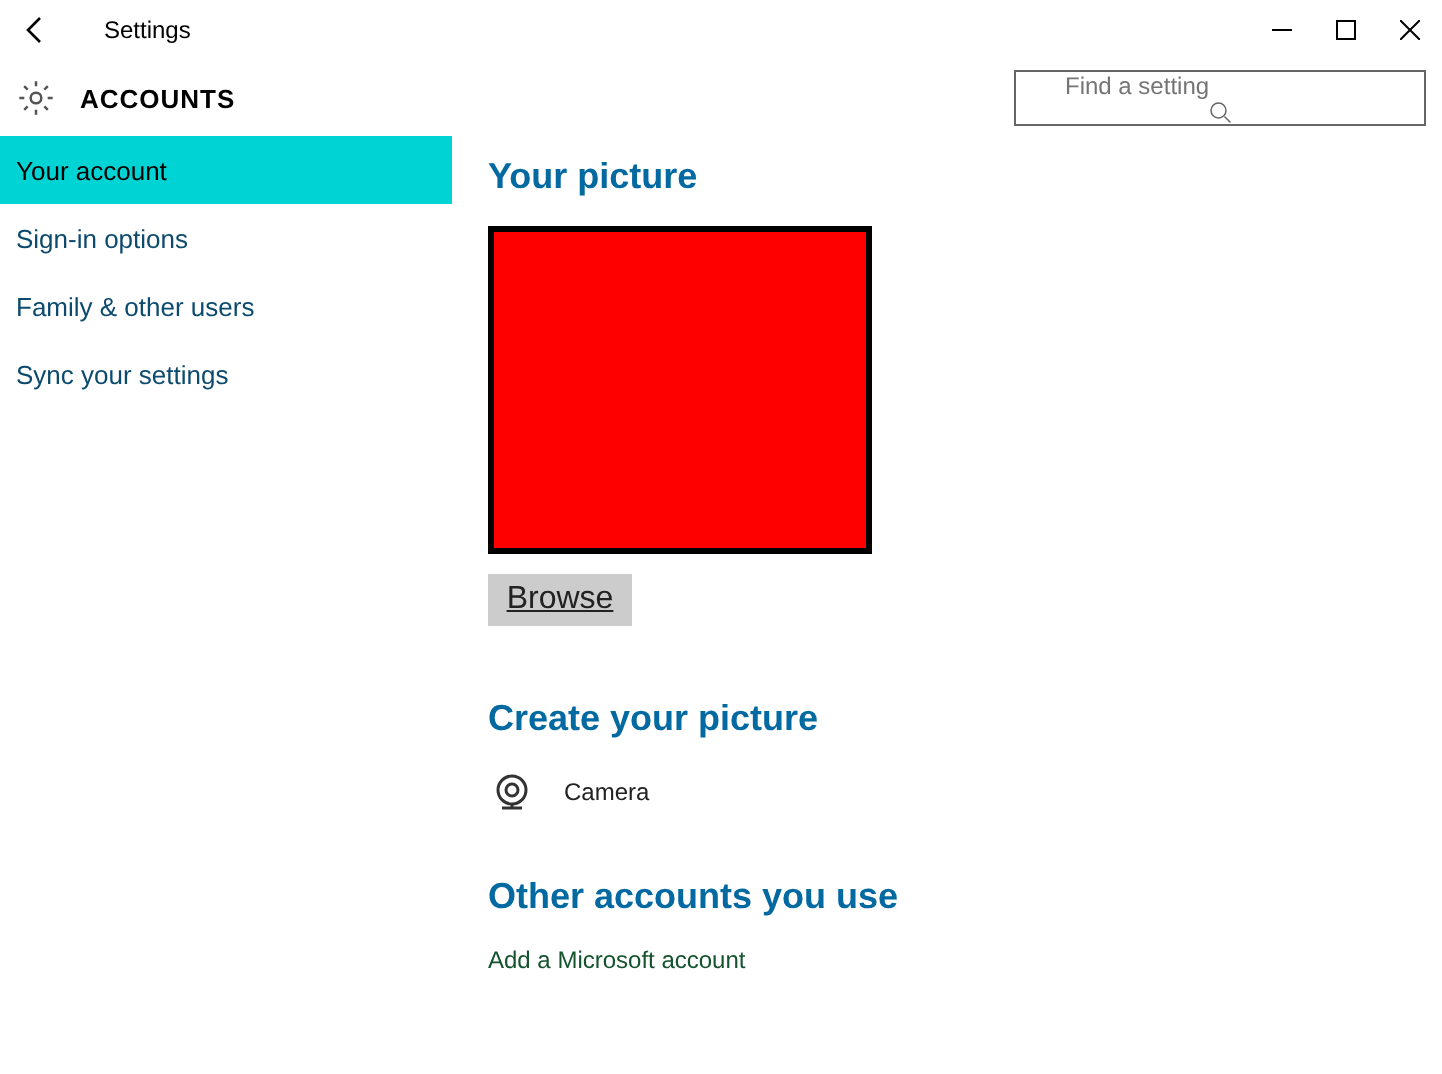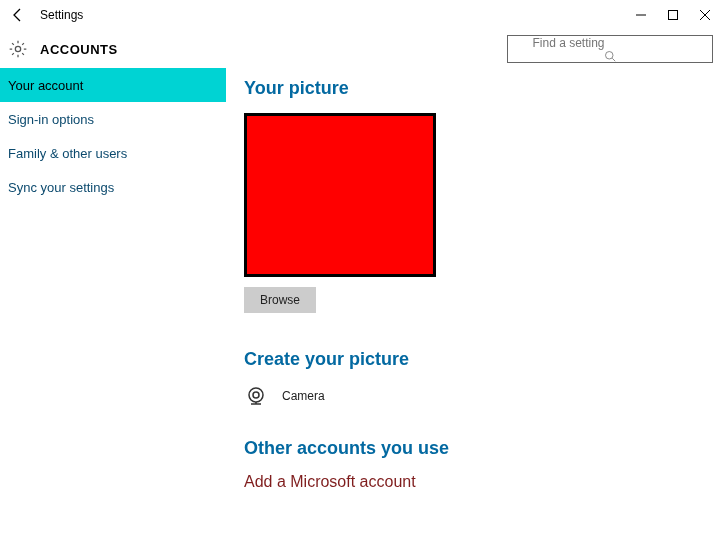--- a/index.html
+++ b/index.html
@@ -1,19 +1,19 @@
 <!DOCTYPE html>
 <html><head>
   <meta charset="utf-8">
   <style>
     * { margin: 0; padding: 0; box-sizing: border-box; font-family: "Segoe UI", Arial, sans-serif; }
     body { width: 721px; height: 537px; background: #fff; position: relative; overflow: hidden; }
     
     .titlebar { height: 30px; display: flex; align-items: center; justify-content: space-between; padding-left: 8px; }
-    .titlebar-left { display: flex; align-items: center; gap: 12px; }
+    .titlebar-left { display: flex; align-items: center; gap: 24px; }
     .back-btn { width: 20px; height: 20px; display: flex; align-items: center; justify-content: center; cursor: pointer; }
     .titlebar-title { font-size: 12px; color: #000; }
     .window-controls { display: flex; height: 100%; }
     .win-ctrl { width: 32px; height: 100%; display: flex; align-items: center; justify-content: center; cursor: pointer; font-size: 12px; }
     
     .header { height: 38px; display: flex; align-items: center; justify-content: space-between; padding: 0 8px; }
     .header-left { display: flex; align-items: center; gap: 12px; }
     .gear-icon { width: 20px; height: 20px; }
     .header-title { font-size: 13px; font-weight: 700; letter-spacing: 0.5px; color: #000; }
     .search-box { width: 206px; height: 28px; border: 1px solid #666; display: flex; align-items: center; justify-content: space-between; padding: 0 6px; flex-direction: column; }
@@ -21,29 +21,29 @@
     .search-icon { width: 14px; height: 14px; }
     
     .body { display: flex; height: calc(100% - 68px); }
     .sidebar { width: 226px; display: flex; flex-direction: column; }
     .sidebar-item { height: 34px; display: flex; align-items: center; padding-left: 8px; font-size: 13px; color: #0c4a6e; cursor: pointer; }
     .sidebar-item.active { background: #00d3d3; color: #000; }
     
     .main { flex: 1; padding: 10px 18px; overflow-y: auto; }
     .section-heading { font-size: 18px; font-weight: 700; color: #0369a1; margin-bottom: 14px; }
     .picture-box { width: 192px; height: 164px; background: #f00; border: 3px solid #000; margin-bottom: 10px; }
-    .browse-btn { width: 72px; height: 26px; background: #ccc; border: none; font-size: 12px; color: #222; cursor: pointer; }
+    .browse-btn { width: 72px; height: 26px; background: #ccc; border: none; font-size: 16px; color: #222; cursor: pointer; text-decoration: underline; }
     
     .spacer { height: 36px; }
     .camera-row { display: flex; align-items: center; gap: 14px; margin-top: 4px; }
     .camera-icon { width: 24px; height: 24px; }
     .camera-label { font-size: 12px; color: #222; }
     
     .spacer2 { height: 30px; }
-    .link { font-size: 16px; color: #7f1d1d; cursor: pointer; margin-top: 14px; display: block; }
+    .link { font-size: 12px; color: #14532d; cursor: pointer; margin-top: 14px; display: block; }
   </style>
 </head>
 <body>
 
 <div class="titlebar">
   <div class="titlebar-left">
     <div class="back-btn">
       <svg width="16" height="16" viewBox="0 0 16 16">
           <path d="M10 2 L4 8 L10 14" stroke="#000" stroke-width="1.3" fill="none"></path>
         </svg>

